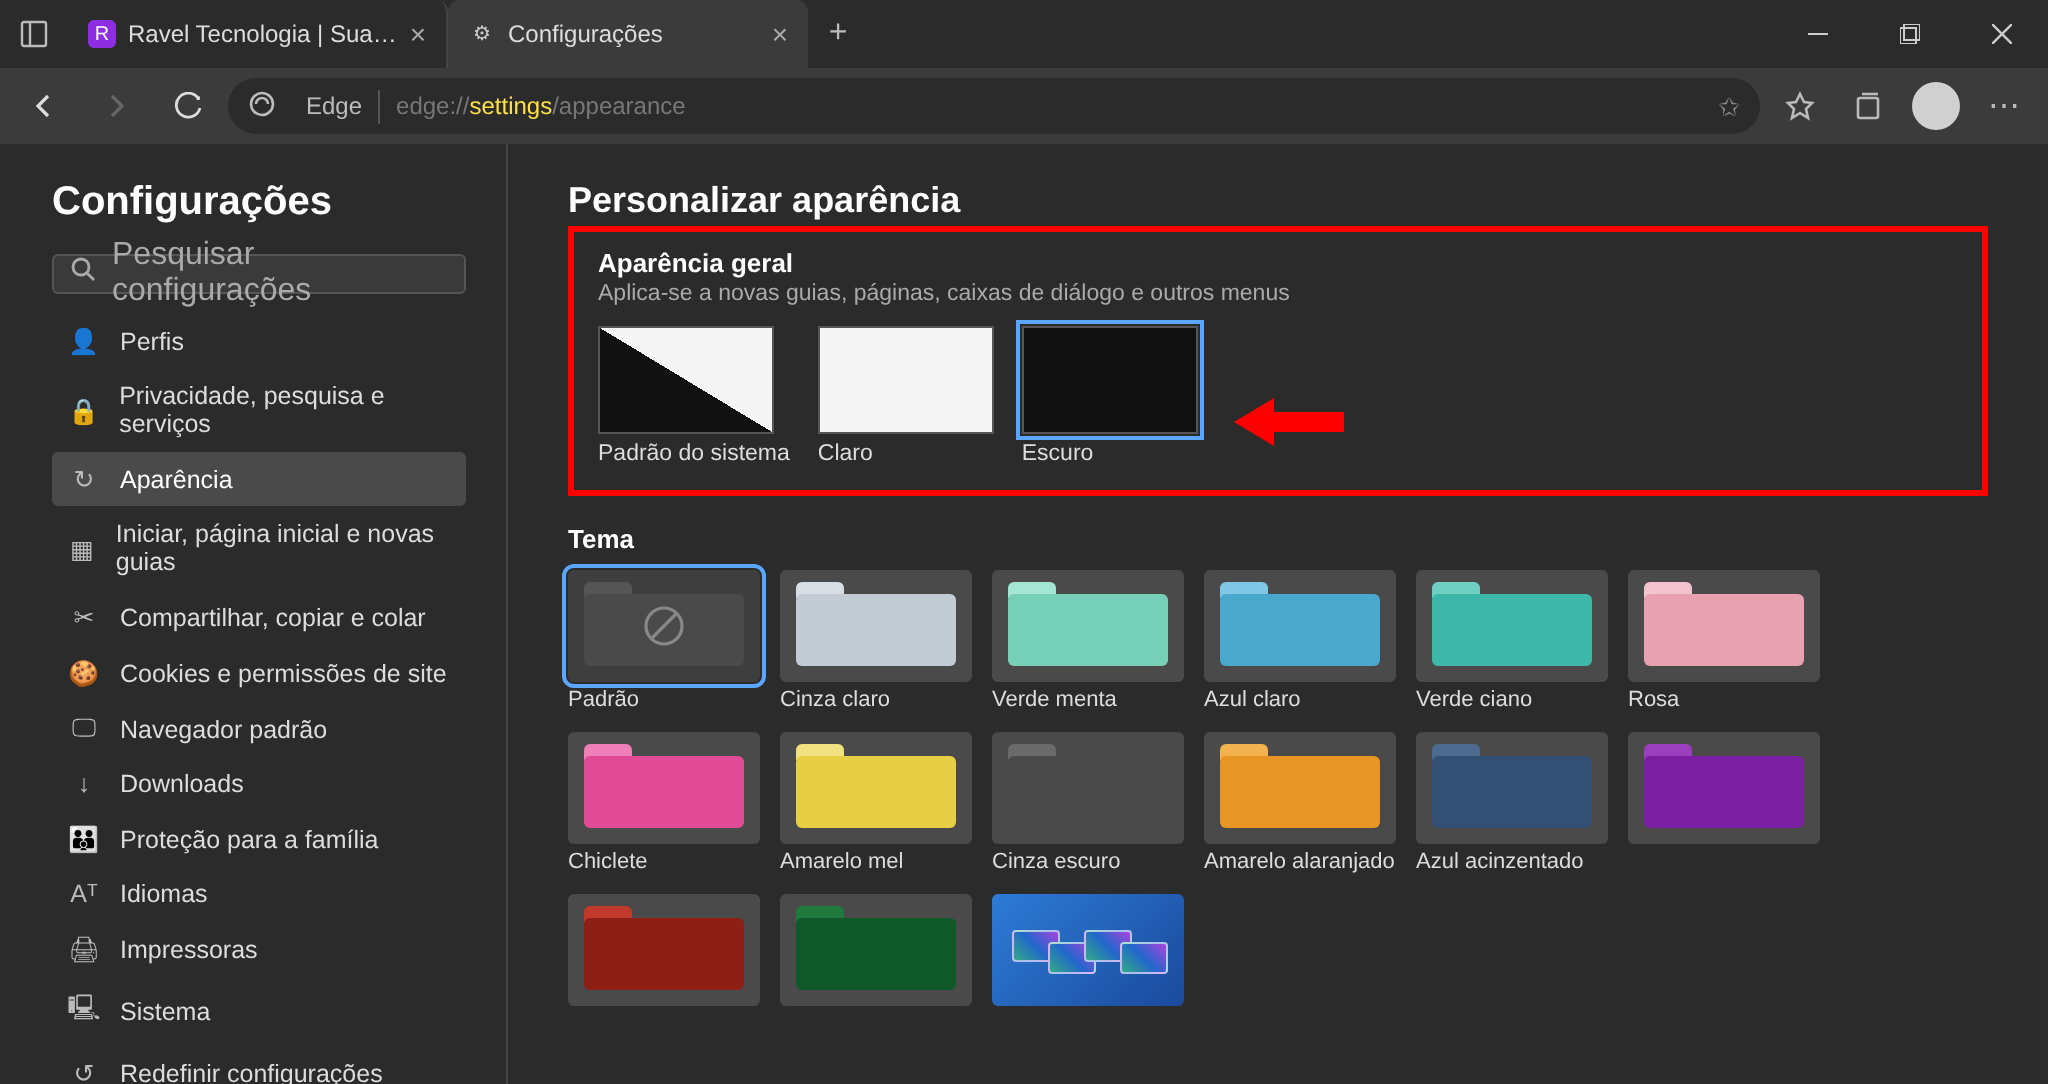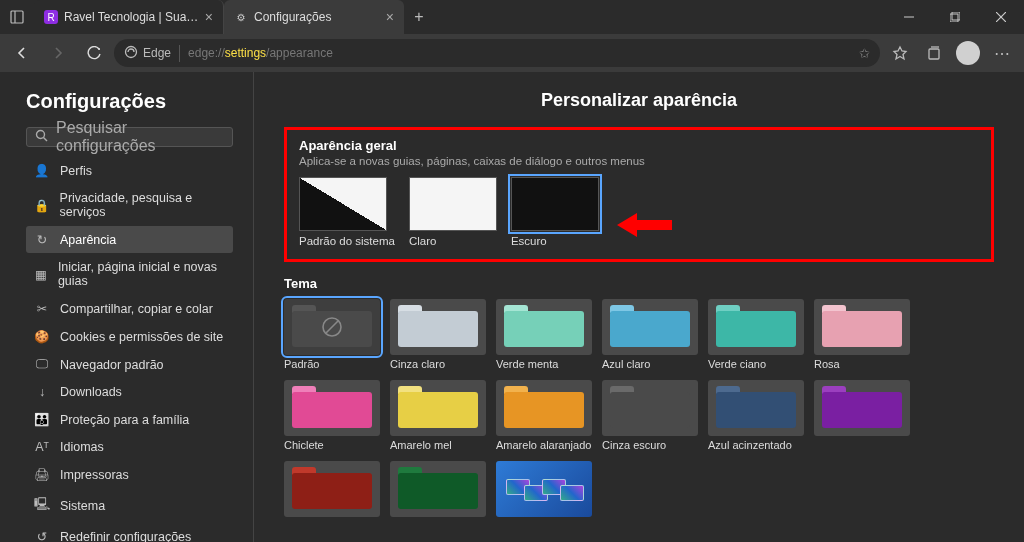--- a/index.html
+++ b/index.html
@@ -16,36 +16,36 @@
   .tab .fav { width: 14px; height: 14px; border-radius: 3px; display: flex; align-items: center; justify-content: center; font-size: 10px; }
   .tab-title { overflow: hidden; white-space: nowrap; text-overflow: ellipsis; flex: 1; }
   .newtab { width: 30px; display: flex; align-items: center; justify-content: center; color: #bbb; font-size: 16px; }
   .wincontrols { margin-left: auto; display: flex; }
   .wincontrols .wc { width: 46px; display: flex; align-items: center; justify-content: center; color: #ccc; }
   
   .toolbar { height: 38px; background: #3b3b3b; display: flex; align-items: center; padding: 0 6px; gap: 4px; }
   .tb-btn { width: 32px; height: 32px; display: flex; align-items: center; justify-content: center; color: #bbb; border-radius: 4px; }
   .tb-btn.disabled { color: #666; }
   .addr { flex: 1; height: 28px; background: #2b2b2b; border-radius: 14px; display: flex; align-items: center; padding: 0 10px; gap: 8px; font-size: 12px; color: #aaa; position: relative; }
-  .addr .sec { display: flex; align-items: center; gap: 5px; border-right: 1px solid #555; padding-right: 8px; color: #bbb; }
+  .addr .sec { display: flex; align-items: center; gap: 15px; border-right: 1px solid #555; padding-right: 8px; color: #bbb; }
   .addr .url .dim { color: #777; }
   .addr .star { margin-left: auto; color: #888; font-size: 13px; }
   .rt-icons { display: flex; gap: 2px; align-items: center; }
   .avatar { width: 24px; height: 24px; border-radius: 50%; background: #d0d0d0; }
   
   .content { display: flex; height: calc(542px - 34px - 38px); background: #2b2b2b; }
   .sidebar { width: 254px; padding: 18px 10px 10px 26px; border-right: 1px solid #444; overflow: hidden; flex-shrink: 0; }
   .sidebar h1 { font-size: 20px; font-weight: 600; margin-bottom: 14px; color: #fff; }
   .search { height: 20px; background: #3a3a3a; border: 1px solid #555; border-radius: 3px; display: flex; align-items: center; padding: 0 8px; gap: 8px; color: #aaa; font-size: 16px; margin-bottom: 10px; margin-right: 10px; }
   .navlist { list-style: none; display: flex; flex-direction: column; gap: 1px; margin-right: 10px; }
   .navitem { display: flex; align-items: center; gap: 10px; padding: 6px 8px; font-size: 12.5px; color: #ddd; border-radius: 3px; }
   .navitem.selected { background: #4a4a4a; color: #fff; }
   .navitem .nicon { width: 16px; display: flex; justify-content: center; color: #bbb; }
   .main { flex: 1; padding: 18px 30px 0 30px; overflow: hidden; }
-  .main h2 { font-size: 18px; font-weight: 600; color: #fff; margin-bottom: 16px; text-align: center; }
+  .main h2 { font-size: 18px; font-weight: 600; color: #fff; margin-bottom: 2px; }
   .highlight-box { border: 3px solid #ff0000; padding: 8px 12px 12px 12px; margin-bottom: 14px; position: relative; }
   .section-title { font-size: 13px; font-weight: 600; color: #fff; }
   .section-sub { font-size: 11.5px; color: #aaa; margin-top: 2px; margin-bottom: 10px; }
   .appearance-opts { display: flex; gap: 14px; }
   .aopt { display: flex; flex-direction: column; gap: 4px; }
   .aopt .thumb { width: 88px; height: 54px; border: 1px solid #555; position: relative; overflow: hidden; }
   .aopt.selected .thumb { outline: 2px solid #5aa6ff; outline-offset: 1px; }
   .aopt .label { font-size: 11.5px; color: #ddd; }
   .thumb.system { background: #f5f5f5; }
   .thumb.system::after { content: ""; position: absolute; inset: 0; background: linear-gradient(to top right, #111 0 50%, transparent 50% 100%); }
@@ -325,33 +325,33 @@
         <div class="theme">
           <div class="tthumb" style="background: rgb(74, 74, 74);">
             <div class="folder" style="--tab: #f2e180; --body: #e7cf45; position: relative;"></div>
             <div style="position: absolute; top: 6px; left: 8px; width: 24px; height: 8px; border-top-left-radius: 3px; border-top-right-radius: 3px; background: rgb(242, 225, 128);"></div>
             <div style="position: absolute; inset: 12px 8px 8px; border-radius: 3px; background: rgb(231, 207, 69);"></div>
           </div>
           <div class="tlabel">Amarelo mel</div>
         </div>
         <div class="theme">
           <div class="tthumb" style="background: rgb(74, 74, 74);">
+            <div class="folder" style="--tab: #6a6a6a; --body: #4a4a4a; position: relative;"></div>
+            <div style="position: absolute; top: 6px; left: 8px; width: 24px; height: 8px; border-top-left-radius: 3px; border-top-right-radius: 3px; background: rgb(106, 106, 106);"></div>
+            <div style="position: absolute; inset: 12px 8px 8px; border-radius: 3px; background: rgb(74, 74, 74);"></div>
+          </div>
+          <div class="tlabel">Cinza escuro</div>
+        </div>
+        <div class="theme">
+          <div class="tthumb" style="background: rgb(74, 74, 74);">
             <div class="folder" style="--tab: #f2b24d; --body: #e79524; position: relative;"></div>
             <div style="position: absolute; top: 6px; left: 8px; width: 24px; height: 8px; border-top-left-radius: 3px; border-top-right-radius: 3px; background: rgb(242, 178, 77);"></div>
             <div style="position: absolute; inset: 12px 8px 8px; border-radius: 3px; background: rgb(231, 149, 36);"></div>
           </div>
           <div class="tlabel">Amarelo alaranjado</div>
-        </div>
-        <div class="theme">
-          <div class="tthumb" style="background: rgb(74, 74, 74);">
-            <div class="folder" style="--tab: #6a6a6a; --body: #4a4a4a; position: relative;"></div>
-            <div style="position: absolute; top: 6px; left: 8px; width: 24px; height: 8px; border-top-left-radius: 3px; border-top-right-radius: 3px; background: rgb(106, 106, 106);"></div>
-            <div style="position: absolute; inset: 12px 8px 8px; border-radius: 3px; background: rgb(74, 74, 74);"></div>
-          </div>
-          <div class="tlabel">Cinza escuro</div>
         </div>
         <div class="theme">
           <div class="tthumb" style="background: rgb(74, 74, 74);">
             <div class="folder" style="--tab: #4d6a8f; --body: #324f74; position: relative;"></div>
             <div style="position: absolute; top: 6px; left: 8px; width: 24px; height: 8px; border-top-left-radius: 3px; border-top-right-radius: 3px; background: rgb(77, 106, 143);"></div>
             <div style="position: absolute; inset: 12px 8px 8px; border-radius: 3px; background: rgb(50, 79, 116);"></div>
           </div>
           <div class="tlabel">Azul acinzentado</div>
         </div>
         <div class="theme">

